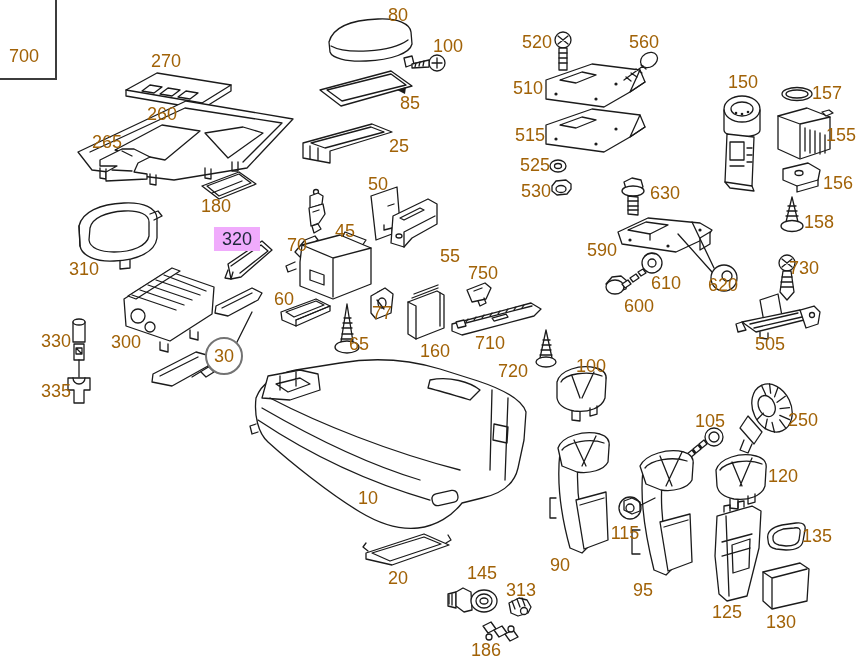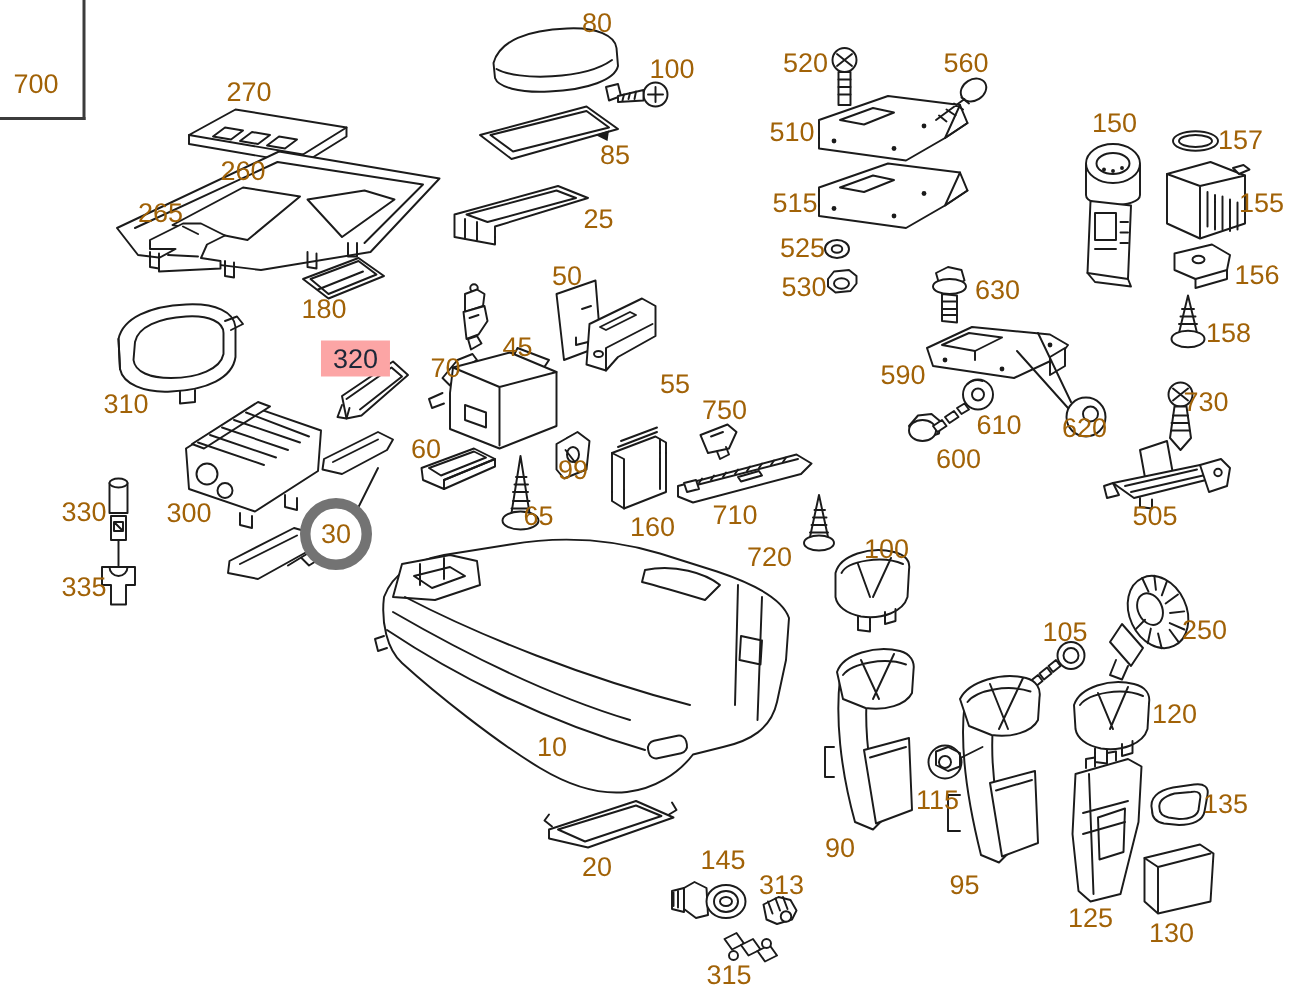--- a/index.html
+++ b/index.html
@@ -5,21 +5,21 @@
   html,body{margin:0;padding:0;background:#fff;}
   #stage{position:relative;width:861px;height:666px;background:#ffffff;overflow:hidden;
          font-family:"Liberation Sans",sans-serif;}
   #art{position:absolute;left:0;top:0;}
   #legend-box{position:absolute;left:0;top:0;width:55px;height:78px;
               border-right:2px solid #3c3c3c;border-bottom:2px solid #3c3c3c;background:#fff;}
   #labels{position:absolute;left:0;top:0;width:100%;height:100%;}
   .part-label{position:absolute;transform:translate(-50%,-50%);font-size:18px;line-height:1;
               color:#a16207;white-space:nowrap;letter-spacing:0;}
   .part-label.hl{padding:3px 8px;}
-  .part-label.circ{width:34px;height:34px;border:7px solid #737373;border-radius:50%;
+  .part-label.circ{width:34px;height:34px;border:2px solid #737373;border-radius:50%;
                    background:#fff;display:flex;align-items:center;justify-content:center;}
   svg *{vector-effect:non-scaling-stroke;}
   .ln{fill:none;stroke:#1b1b1b;stroke-width:1.3;stroke-linejoin:round;stroke-linecap:round;}
   .fw{fill:#fff;stroke:#1b1b1b;stroke-width:1.3;stroke-linejoin:round;stroke-linecap:round;}
   .fb{fill:#1b1b1b;stroke:none;}
   .dash{fill:none;stroke:#1b1b1b;stroke-width:1.2;stroke-dasharray:4 3;}
 </style>
 </head>
 <body>
 
@@ -452,49 +452,49 @@
       <div class="part-label" style="left: 841px; top: 135px;">155</div>
       <div class="part-label" style="left: 838px; top: 183px;">156</div>
       <div class="part-label" style="left: 819px; top: 222px;">158</div>
       <div class="part-label" style="left: 665px; top: 193px;">630</div>
       <div class="part-label" style="left: 107px; top: 142px;">265</div>
       <div class="part-label" style="left: 216px; top: 206px;">180</div>
       <div class="part-label" style="left: 297px; top: 217px; margin-top: 28px;">70</div>
       <div class="part-label" style="left: 378px; top: 184px;">50</div>
       <div class="part-label" style="left: 345px; top: 231px;">45</div>
       <div class="part-label" style="left: 450px; top: 256px;">55</div>
-      <div class="part-label hl" style="left: 237px; top: 239px; background: #fca5a5; color: rgb(28, 39, 56);">320</div>
+      <div class="part-label hl" style="left: 237px; top: 239px; background: #f0abfc; color: rgb(28, 39, 56);">320</div>
       <div class="part-label" style="left: 84px; top: 269px;">310</div>
       <div class="part-label" style="left: 602px; top: 250px;">590</div>
       <div class="part-label" style="left: 666px; top: 283px;">610</div>
       <div class="part-label" style="left: 723px; top: 285px;">620</div>
       <div class="part-label" style="left: 639px; top: 306px;">600</div>
       <div class="part-label" style="left: 804px; top: 268px;">730</div>
       <div class="part-label" style="left: 770px; top: 344px;">505</div>
       <div class="part-label" style="left: 56px; top: 341px;">330</div>
       <div class="part-label" style="left: 126px; top: 342px;">300</div>
       <div class="part-label circ" style="left: 224px; top: 356px;">30</div>
       <div class="part-label" style="left: 284px; top: 299px;">60</div>
-      <div class="part-label" style="left: 382px; top: 313px;">99</div>
+      <div class="part-label" style="left: 382px; top: 313px;">77</div>
       <div class="part-label" style="left: 359px; top: 344px;">65</div>
       <div class="part-label" style="left: 435px; top: 351px;">160</div>
       <div class="part-label" style="left: 483px; top: 273px;">750</div>
       <div class="part-label" style="left: 490px; top: 343px;">710</div>
       <div class="part-label" style="left: 513px; top: 371px;">720</div>
       <div class="part-label" style="left: 56px; top: 391px;">335</div>
       <div class="part-label" style="left: 591px; top: 366px;">100</div>
       <div class="part-label" style="left: 710px; top: 421px;">105</div>
       <div class="part-label" style="left: 803px; top: 420px;">250</div>
       <div class="part-label" style="left: 368px; top: 498px;">10</div>
       <div class="part-label" style="left: 783px; top: 476px;">120</div>
       <div class="part-label" style="left: 560px; top: 565px;">90</div>
       <div class="part-label" style="left: 625px; top: 533px;">115</div>
       <div class="part-label" style="left: 643px; top: 590px;">95</div>
       <div class="part-label" style="left: 817px; top: 536px;">135</div>
       <div class="part-label" style="left: 727px; top: 612px;">125</div>
       <div class="part-label" style="left: 781px; top: 622px;">130</div>
       <div class="part-label" style="left: 398px; top: 578px;">20</div>
       <div class="part-label" style="left: 482px; top: 573px;">145</div>
       <div class="part-label" style="left: 521px; top: 590px;">313</div>
-      <div class="part-label" style="left: 486px; top: 650px;">315</div>
+      <div class="part-label" style="left: 486px; top: 650px;">186</div>
     </div>
 
 </div>
 
 </body></html>

